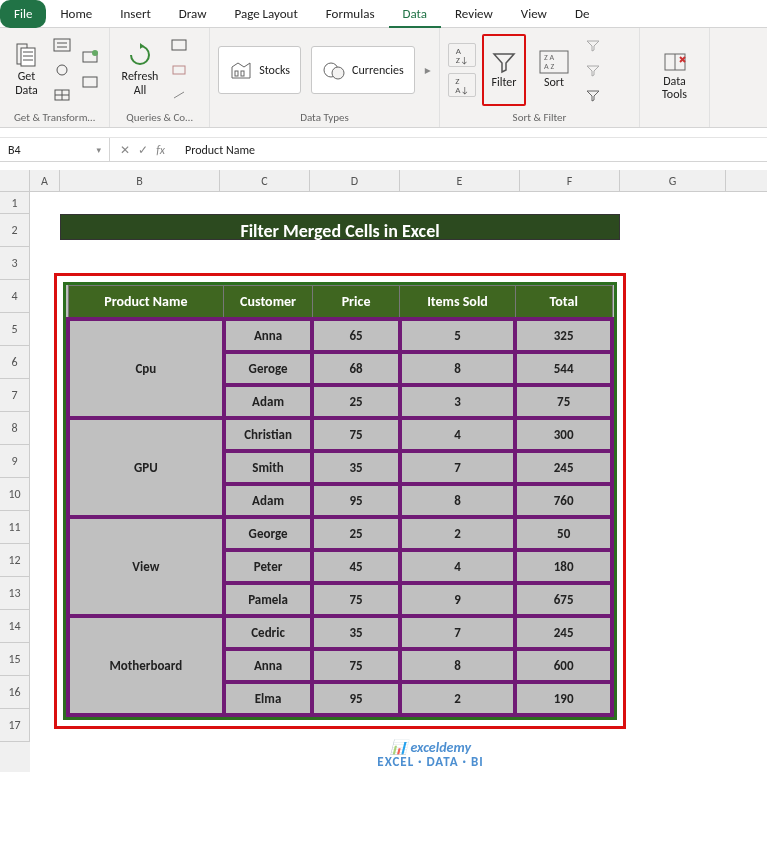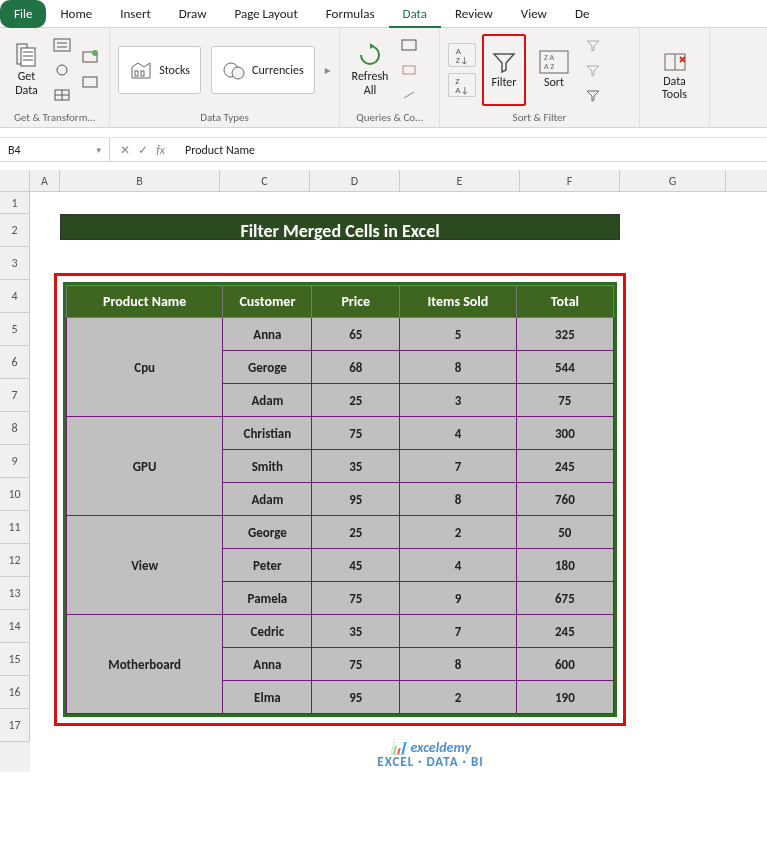--- a/index.html
+++ b/index.html
@@ -41,21 +41,21 @@
 .cells { position: relative; flex: 1; }
 
 
 .ws { position: absolute; left: 4px; top: 22px; width: 670px; }
 .title-row { background: #2c4a1f; color: #fff; font-weight: bold; text-align: center; font-size: 18px; height: 26px; line-height: 33px; border: 1px solid #333; }
 .spacer { height: 33px; }
 .data-wrap { border: 3px solid #da0f0f; padding: 6px; }
 .data-outer { border: 3px solid #2c6e1f; }
 table.data { width: 100%; border-collapse: collapse; background: #c0c0c0; }
 table.data th { background: #3f6620; color: #fff; font-weight: bold; padding: 7px 6px; border: 1px solid #777; font-size: 14px; }
-table.data td { border: 1px solid #701a75; text-align: center; padding: 6px 4px; font-weight: bold; height: 33px; font-size: 13px; }
+table.data td { border: 4px solid #701a75; text-align: center; padding: 6px 4px; font-weight: bold; height: 33px; font-size: 13px; }
 table.data td.prod { vertical-align: middle; }
 
 
 .wm { position: absolute; bottom: 4px; left: 50%; transform: translateX(-50%); color: #2e7cc9; font-size: 14px; font-style: italic; font-weight: bold; opacity: 0.85; display: flex; flex-direction: column; align-items: center; line-height: 1; margin-left: 32px; }
 .wm .sub { font-size: 13px; color: #2e7cc9; letter-spacing: 1px; font-style: normal; font-weight: bold; }
 
 
 .cw-B{width:160px}.cw-C{width:90px}.cw-D{width:90px}.cw-E{width:120px}.cw-F{width:100px}.cw-G{width:106px}
 </style>
 </head>
@@ -121,20 +121,53 @@
         <div class="smallbtn">
             <svg width="18" height="14">
               <rect x="2" y="2" width="14" height="10" fill="none" stroke="#555"></rect>
             </svg>
           </div>
       </div>
     </div>
     <div class="group-label">Get &amp; Transform…</div>
   </div>
 
+  <div class="group" style="width:100px">
+    <div class="group-ctrls">
+      <div class="bigbtn">
+        <span class="ico">
+            <svg width="26" height="26">
+              <path d="M13 4 A9 9 0 1 1 4 13" fill="none" stroke="#3a8a3a" stroke-width="2"></path>
+              <polygon points="13,1 13,7 17,4" fill="#3a8a3a"></polygon>
+            </svg>
+          </span>
+        <span class="lbl" style="white-space:pre-line">Refresh
+All</span>
+      </div>
+      <div class="smallcol">
+        <div class="smallbtn">
+            <svg width="18" height="14">
+              <rect x="2" y="2" width="14" height="10" fill="none" stroke="#555"></rect>
+            </svg>
+          </div>
+        <div class="smallbtn">
+            <svg width="18" height="14">
+              <rect x="3" y="3" width="12" height="8" fill="none" stroke="#b88"></rect>
+            </svg>
+          </div>
+        <div class="smallbtn">
+            <svg width="18" height="14">
+              <path d="M4 10 L14 4" stroke="#888"></path>
+            </svg>
+          </div>
+      </div>
+    </div>
+    <div class="group-label">Queries &amp; Co…</div>
+  </div>
+
   <div class="group" style="width:230px">
     <div class="group-ctrls" style="justify-content:center;gap:10px">
       <div class="midbtn">
         <span class="ico">
             <svg width="24" height="22">
               <path d="M3 19 L3 8 L9 4 L15 8 L21 4 L21 19 Z" fill="none" stroke="#666"></path>
               <rect x="6" y="12" width="3" height="5" fill="none" stroke="#666"></rect>
               <rect x="12" y="12" width="3" height="5" fill="none" stroke="#666"></rect>
             </svg>
           </span>
@@ -145,53 +178,20 @@
             <svg width="24" height="22">
               <circle cx="9" cy="11" r="7" fill="none" stroke="#666"></circle>
               <circle cx="16" cy="14" r="6" fill="#f3f2f1" stroke="#666"></circle>
             </svg>
           </span>
         <span>Currencies</span>
       </div>
       <span style="color:#888">▸</span>
     </div>
     <div class="group-label">Data Types</div>
-  </div>
-
-  <div class="group" style="width:100px">
-    <div class="group-ctrls">
-      <div class="bigbtn">
-        <span class="ico">
-            <svg width="26" height="26">
-              <path d="M13 4 A9 9 0 1 1 4 13" fill="none" stroke="#3a8a3a" stroke-width="2"></path>
-              <polygon points="13,1 13,7 17,4" fill="#3a8a3a"></polygon>
-            </svg>
-          </span>
-        <span class="lbl" style="white-space:pre-line">Refresh
-All</span>
-      </div>
-      <div class="smallcol">
-        <div class="smallbtn">
-            <svg width="18" height="14">
-              <rect x="2" y="2" width="14" height="10" fill="none" stroke="#555"></rect>
-            </svg>
-          </div>
-        <div class="smallbtn">
-            <svg width="18" height="14">
-              <rect x="3" y="3" width="12" height="8" fill="none" stroke="#b88"></rect>
-            </svg>
-          </div>
-        <div class="smallbtn">
-            <svg width="18" height="14">
-              <path d="M4 10 L14 4" stroke="#888"></path>
-            </svg>
-          </div>
-      </div>
-    </div>
-    <div class="group-label">Queries &amp; Co…</div>
   </div>
 
   <div class="group" style="width:200px">
     <div class="group-ctrls">
       <div class="smallcol" style="gap:6px">
         <div class="smallbtn" style="width:28px;height:24px;border:1px solid #ccc;font-size:9px;line-height:1">A<br>Z↓</div>
         <div class="smallbtn" style="width:28px;height:24px;border:1px solid #ccc;font-size:9px;line-height:1">Z<br>A↓</div>
       </div>
       <div class="bigbtn hl">
         <span class="ico">

